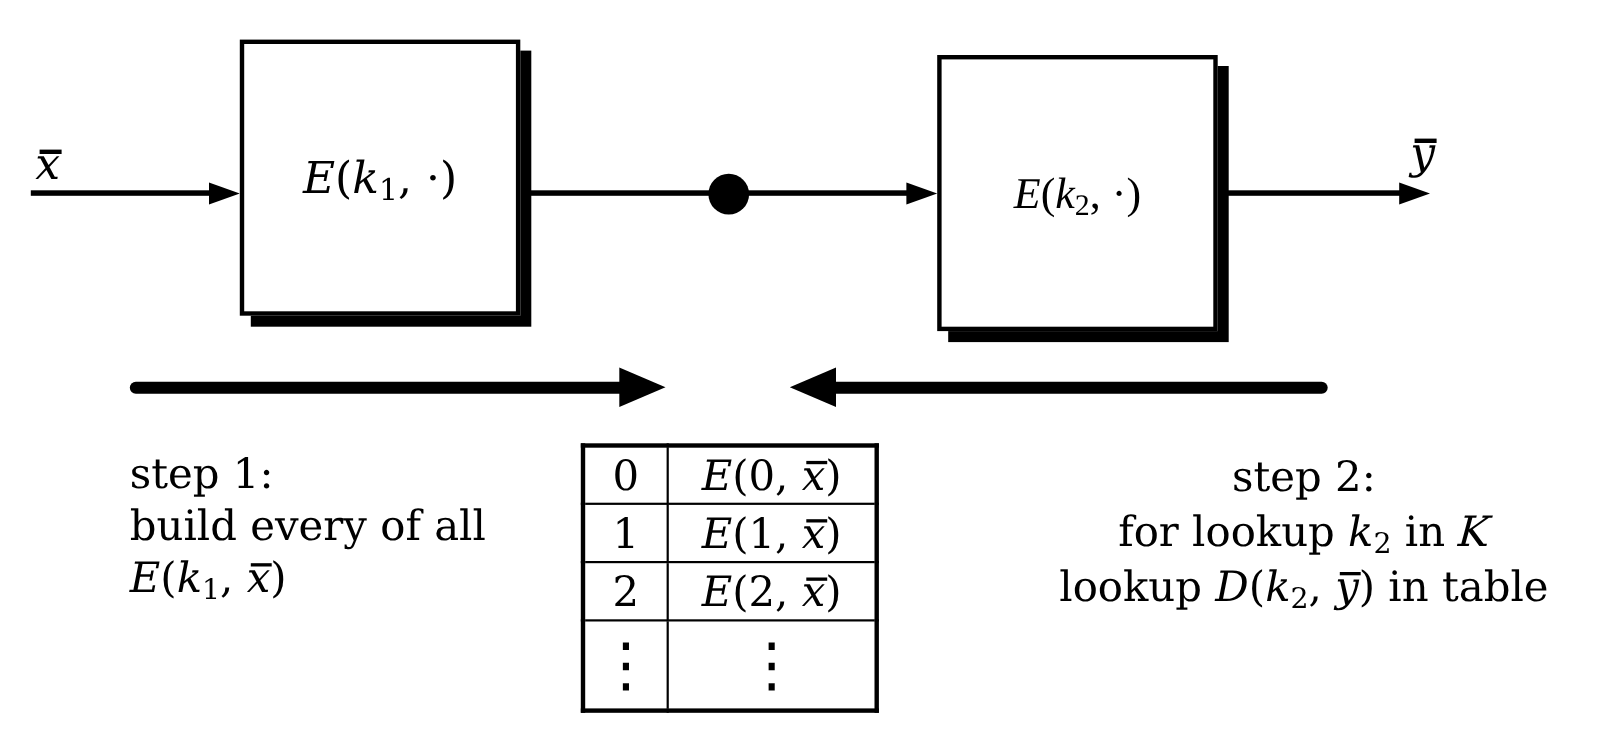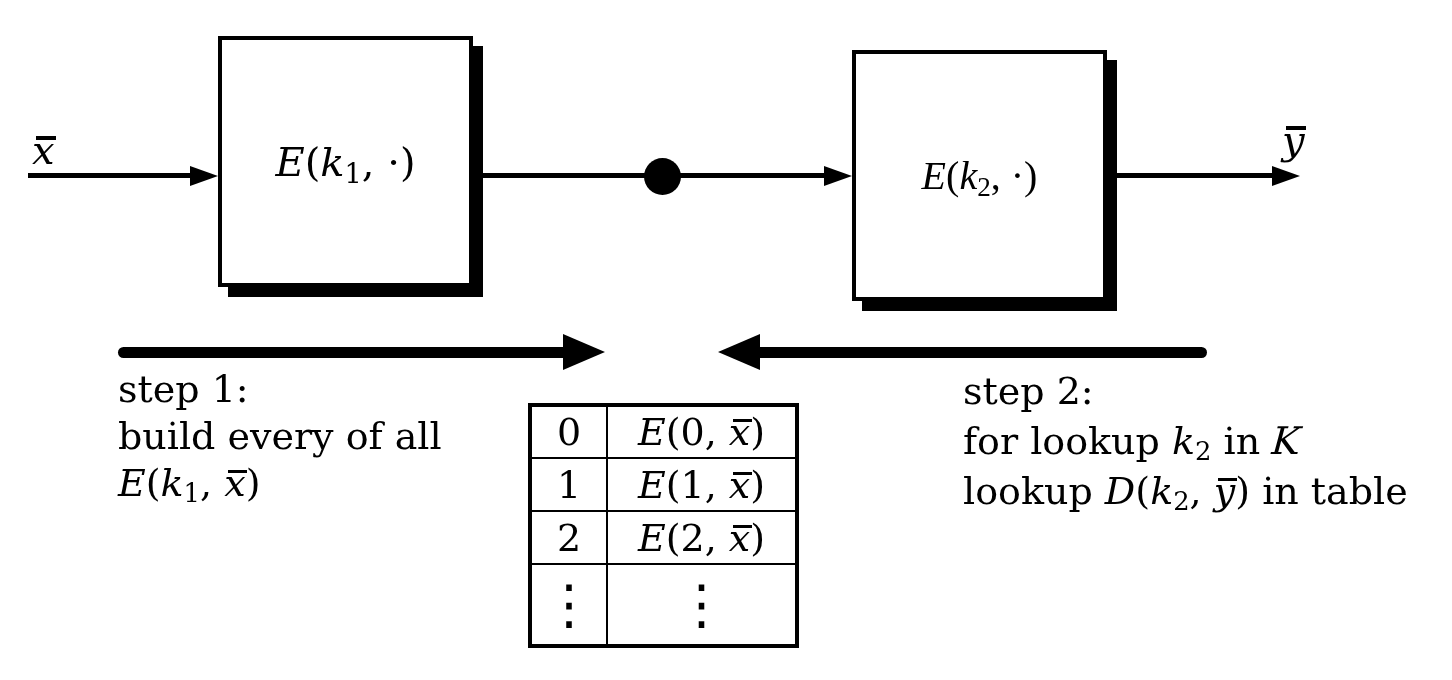--- a/index.html
+++ b/index.html
@@ -103,23 +103,24 @@
     position: absolute;
     font-size: 40px;
     line-height: 1.2;
   }
 
   
   .caption {
     position: absolute;
     font-size: 38px;
     white-space: nowrap;
+    margin-top: 42px;
   }
   #step1-caption .cap-line { line-height: 47px; }
-  #step2-caption .cap-line { line-height: 50px; }
+  #step2-caption .cap-line { line-height: 50px; text-align: center; }
 
   
   #lookup-table {
     position: absolute;
     left: 528px;
     top: 403px;
     border-collapse: collapse;
     border: 4px solid #000;
     table-layout: fixed;
     font-size: 38px;

